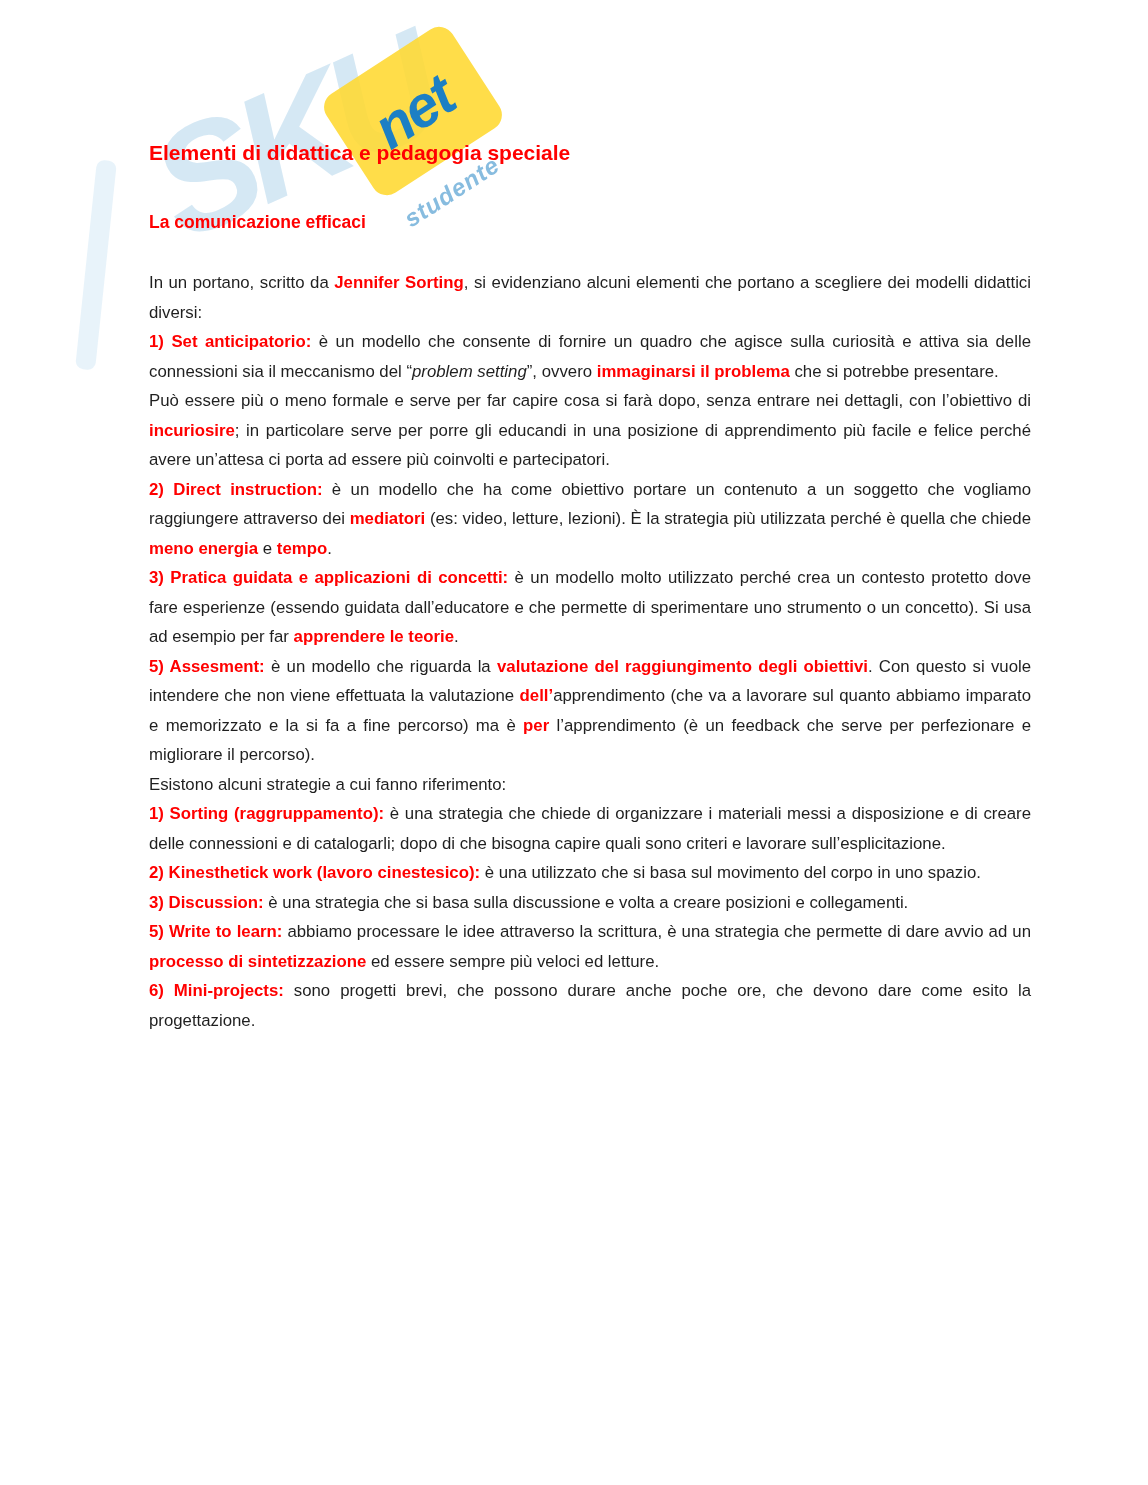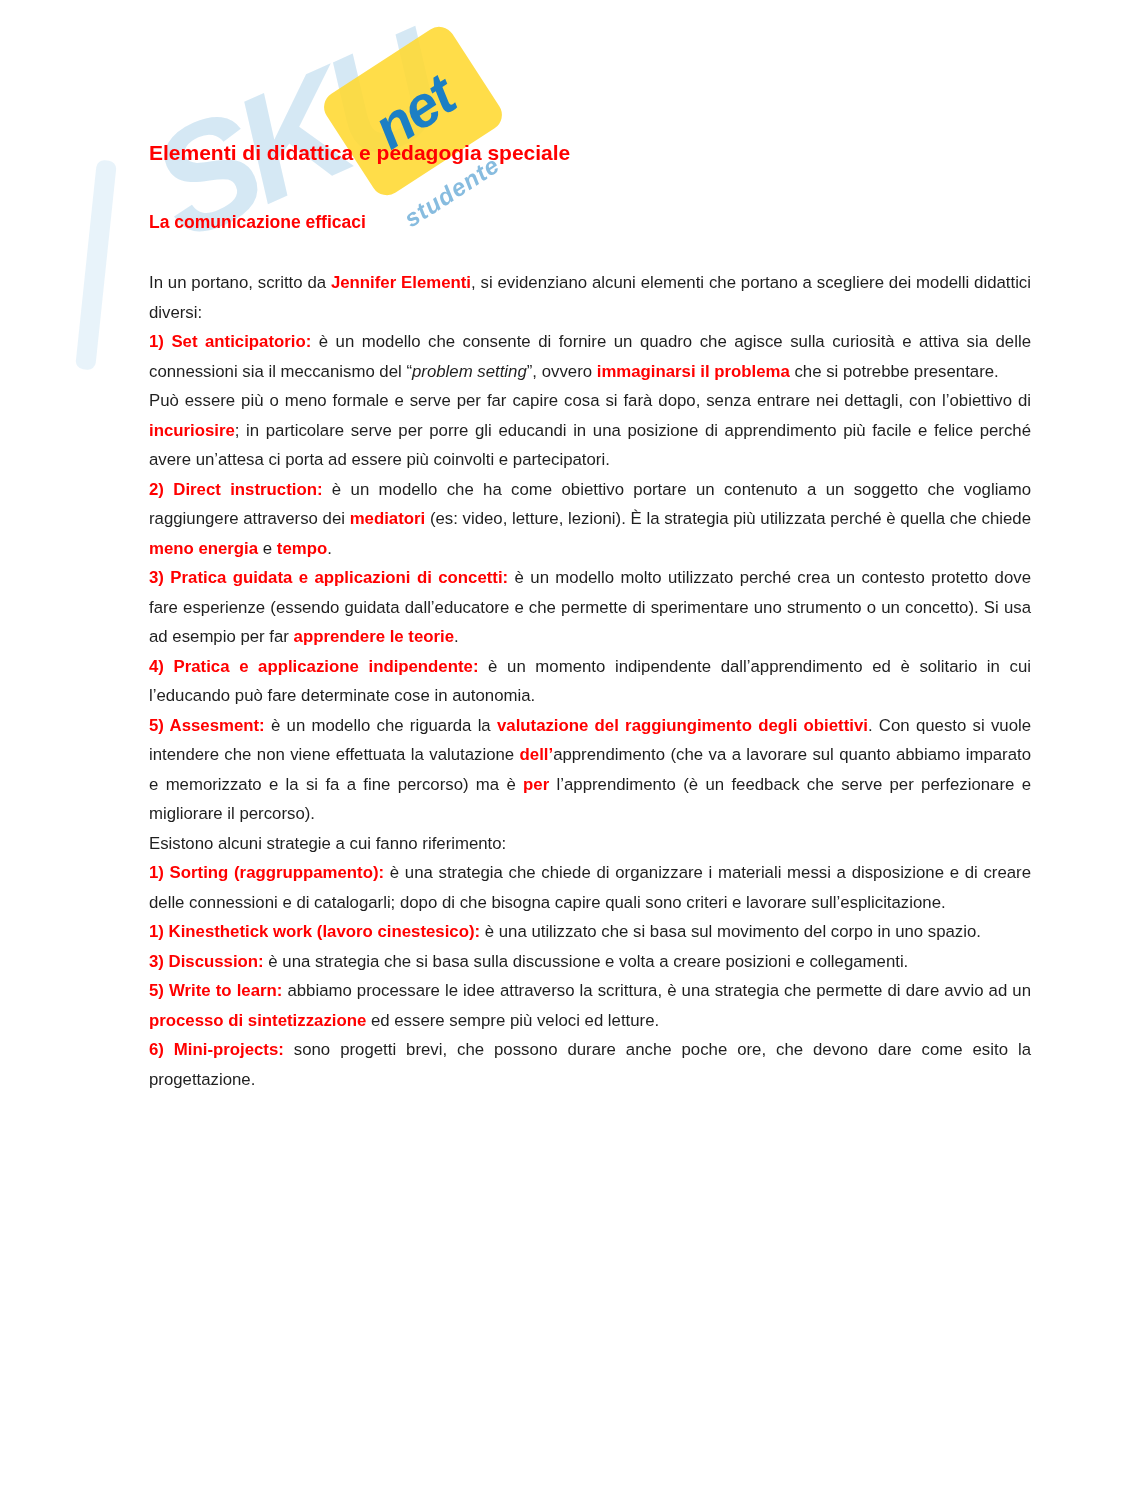--- a/index.html
+++ b/index.html
@@ -99,29 +99,28 @@
     <div class="wm-ribbon">
       <span class="wm-net">net</span>
     </div>
     <div class="wm-caption">studente</div>
   </div>
 
   <div class="content">
     <h1 class="doc-title">Elementi di didattica e pedagogia speciale</h1>
     <h2 class="doc-subtitle">La comunicazione efficaci</h2>
     <div class="doc-body">
-        <p class="para"><span class="seg-n">In un portano, scritto da </span><span class="seg-r">Jennifer Elementi</span><span class="seg-n">, si evidenziano alcuni elementi che portano a scegliere dei modelli didattici diversi:</span></p>
+        <p class="para"><span class="seg-n">In un portano, scritto da </span><span class="seg-r">Jennifer Sorting</span><span class="seg-n">, si evidenziano alcuni elementi che portano a scegliere dei modelli didattici diversi:</span></p>
         <p class="para"><span class="seg-r">1) Set anticipatorio:</span><span class="seg-n"> è un modello che consente di fornire un quadro che agisce sulla curiosità e attiva sia delle connessioni sia il meccanismo del “</span><span class="seg-i">problem setting</span><span class="seg-n">”, ovvero </span><span class="seg-r">immaginarsi il problema</span><span class="seg-n"> che si potrebbe presentare.</span></p>
         <p class="para"><span class="seg-n">Può essere più o meno formale e serve per far capire cosa si farà dopo, senza entrare nei dettagli, con l’obiettivo di </span><span class="seg-r">incuriosire</span><span class="seg-n">; in particolare serve per porre gli educandi in una posizione di apprendimento più facile e felice perché avere un’attesa ci porta ad essere più coinvolti e partecipatori.</span></p>
         <p class="para"><span class="seg-r">2) Direct instruction:</span><span class="seg-n"> è un modello che ha come obiettivo portare un contenuto a un soggetto che vogliamo raggiungere attraverso dei </span><span class="seg-r">mediatori</span><span class="seg-n"> (es: video, letture, lezioni). È la strategia più utilizzata perché è quella che chiede </span><span class="seg-r">meno energia</span><span class="seg-n"> e </span><span class="seg-r">tempo</span><span class="seg-n">.</span></p>
         <p class="para"><span class="seg-r">3) Pratica guidata e applicazioni di concetti:</span><span class="seg-n"> è un modello molto utilizzato perché crea un contesto protetto dove fare esperienze (essendo guidata dall’educatore e che permette di sperimentare uno strumento o un concetto). Si usa ad esempio per far </span><span class="seg-r">apprendere le teorie</span><span class="seg-n">.</span></p>
-        <p class="para"><span class="seg-r">4) Pratica e applicazione indipendente:</span><span class="seg-n"> è un momento indipendente dall’apprendimento ed è solitario in cui l’educando può fare determinate cose in autonomia.</span></p>
         <p class="para"><span class="seg-r">5) Assesment:</span><span class="seg-n"> è un modello che riguarda la </span><span class="seg-r">valutazione del raggiungimento degli obiettivi</span><span class="seg-n">. Con questo si vuole intendere che non viene effettuata la valutazione </span><span class="seg-r">dell’</span><span class="seg-n">apprendimento (che va a lavorare sul quanto abbiamo imparato e memorizzato e la si fa a fine percorso) ma è </span><span class="seg-r">per</span><span class="seg-n"> l’apprendimento (è un feedback che serve per perfezionare e migliorare il percorso).</span></p>
         <p class="para"><span class="seg-n">Esistono alcuni strategie a cui fanno riferimento:</span></p>
         <p class="para"><span class="seg-r">1) Sorting (raggruppamento):</span><span class="seg-n"> è una strategia che chiede di organizzare i materiali messi a disposizione e di creare delle connessioni e di catalogarli; dopo di che bisogna capire quali sono criteri e lavorare sull’esplicitazione.</span></p>
-        <p class="para"><span class="seg-r">1) Kinesthetick work (lavoro cinestesico):</span><span class="seg-n"> è una utilizzato che si basa sul movimento del corpo in uno spazio.</span></p>
+        <p class="para"><span class="seg-r">2) Kinesthetick work (lavoro cinestesico):</span><span class="seg-n"> è una utilizzato che si basa sul movimento del corpo in uno spazio.</span></p>
         <p class="para"><span class="seg-r">3) Discussion:</span><span class="seg-n"> è una strategia che si basa sulla discussione e volta a creare posizioni e collegamenti.</span></p>
         <p class="para"><span class="seg-r">5) Write to learn:</span><span class="seg-n"> abbiamo processare le idee attraverso la scrittura, è una strategia che permette di dare avvio ad un </span><span class="seg-r">processo di sintetizzazione</span><span class="seg-n"> ed essere sempre più veloci ed letture.</span></p>
         <p class="para"><span class="seg-r">6) Mini-projects:</span><span class="seg-n"> sono progetti brevi, che possono durare anche poche ore, che devono dare come esito la progettazione.</span></p>
       </div>
   </div>
 
 </div>
 
 </body></html>

